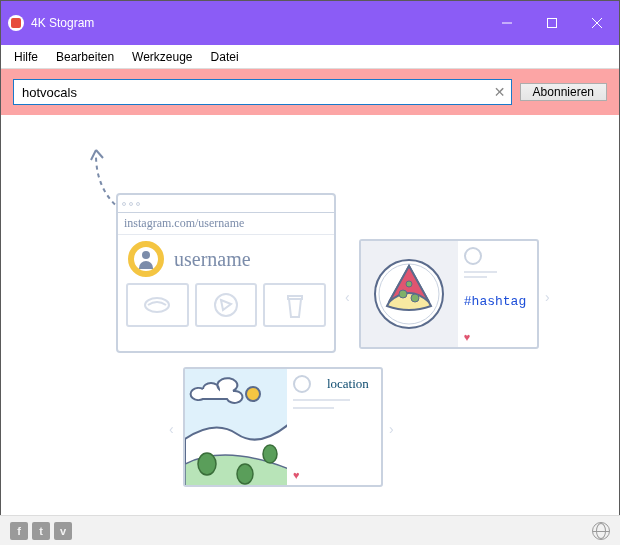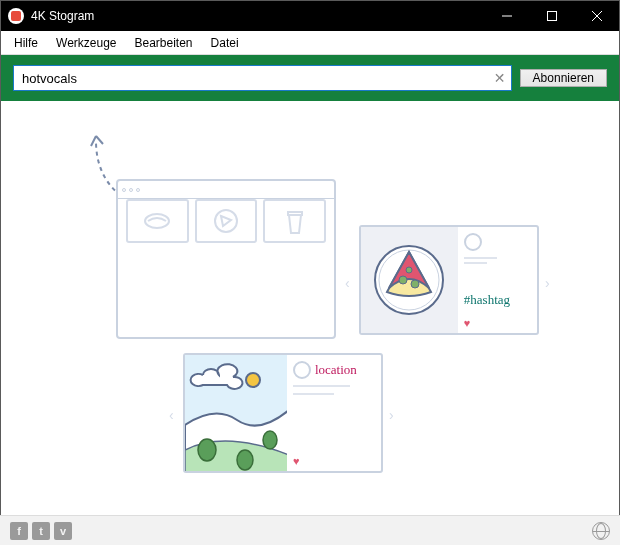--- a/index.html
+++ b/index.html
@@ -1,25 +1,25 @@
 <!DOCTYPE html>
 <html><head>
 <meta charset="utf-8">
 <style>
 * { box-sizing: border-box; margin: 0; padding: 0; }
 body { font-family: "Segoe UI", Tahoma, sans-serif; font-size: 12px; background: #fff; width: 620px; height: 545px; overflow: hidden; border: 1px solid #5a5a5a; }
-.titlebar { background: #000000; height: 30px; display: flex; align-items: center; color: #fff; }
+.titlebar { background: #8b5cf6; height: 44px; display: flex; align-items: center; color: #fff; }
 .titlebar .app-icon { width: 16px; height: 16px; margin: 0 7px; background: #fff; border-radius: 50%; display: flex; align-items: center; justify-content: center; }
 .titlebar .app-icon span { width: 10px; height: 10px; background: #e74c3c; border-radius: 2px; display: block; }
 .titlebar .title { flex: 1; font-size: 12px; }
 .win-btn { width: 45px; height: 30px; display: flex; align-items: center; justify-content: center; cursor: pointer; }
 .win-btn svg { stroke: #fff; fill: none; }
 .menubar { background: #fff; height: 24px; display: flex; align-items: center; padding: 0 4px; border-bottom: 1px solid #ddd; }
 .menu-item { padding: 3px 9px; cursor: pointer; font-size: 12px; }
-.toolbar { padding: 10px 12px; display: flex; gap: 8px; align-items: center; background: #15803d; }
+.toolbar { padding: 10px 12px; display: flex; gap: 8px; align-items: center; background: #fca5a5; }
 .search-wrap { flex: 1; position: relative; border: 1px solid #1979ca; background: #fff; height: 26px; display: flex; align-items: center; }
 .search-input { flex: 1; border: none; outline: none; padding: 0 8px; font-size: 13px; font-family: inherit; height: 100%; }
 .clear-btn { width: 22px; height: 22px; display: flex; align-items: center; justify-content: center; cursor: pointer; color: #888; font-size: 14px; }
 .subscribe-btn { height: 18px; padding: 0 12px; border: 1px solid #adadad; background: linear-gradient(#f0f0f0,#e5e5e5); cursor: pointer; font-size: 12px; font-family: inherit; }
 .content { position: relative; height: 430px; background: #fff; }
 .illustration { position: absolute; }
 .card-main { left: 115px; top: 78px; width: 220px; height: 160px; border: 2px solid #c9d2e0; border-radius: 4px; background: #fff; }
 .card-main .browser-bar { height: 18px; border-bottom: 1px solid #c9d2e0; display: flex; align-items: center; padding: 0 4px; gap: 3px; }
 .card-main .browser-bar .dot { width: 4px; height: 4px; border: 1px solid #c9d2e0; border-radius: 50%; }
 .card-main .url { padding: 3px 6px; font-family: "Comic Sans MS", cursive; font-size: 12px; color: #7b8caa; border-bottom: 1px solid #e5e9f0; }
@@ -28,27 +28,27 @@
 .card-main .avatar::before { content:""; position:absolute; left:50%; top:4px; transform:translateX(-50%); width:8px; height:8px; border-radius:50%; background:#7b8caa; }
 .card-main .avatar::after { content:""; position:absolute; left:50%; bottom:2px; transform:translateX(-50%); width:14px; height:8px; border-radius:8px 8px 0 0; background:#7b8caa; }
 .card-main .username { font-family: "Comic Sans MS", cursive; font-size: 20px; color: #7b8caa; }
 .card-main .thumbs { display: flex; gap: 6px; padding: 0 8px; }
 .card-main .thumb { flex:1; height: 44px; border: 2px solid #d5dce8; border-radius: 3px; display:flex; align-items:center; justify-content:center; }
 .card-pizza { left: 358px; top: 124px; width: 180px; height: 110px; border: 2px solid #c9d2e0; border-radius: 3px; background: #fff; display: flex; }
 .card-pizza .img { width: 55%; background: #eef0f5; display:flex; align-items:center; justify-content:center; }
 .card-pizza .side { flex:1; padding:6px; position:relative; }
 .card-pizza .side .mini-av { width:18px; height:18px; border:2px solid #c9d2e0; border-radius:50%; display:inline-block; }
 .card-pizza .side .line { height:2px; background:#dfe4ed; margin:3px 0; }
-.card-pizza .side .tag { font-family:Liberation Serif, serif; font-size:13px; color:#0f766e; margin-top:28px; }
+.card-pizza .side .tag { font-family:Liberation Mono, monospace; font-size:13px; color:#1d4ed8; margin-top:16px; }
 .card-pizza .heart { position:absolute; bottom:4px; left:6px; color:#e05570; font-size:11px; }
 .card-loc { left: 182px; top: 252px; width: 200px; height: 120px; border: 2px solid #c9d2e0; border-radius: 3px; background: #fff; display:flex; }
 .card-loc .img { width: 52%; background:#dff1fb; position:relative; overflow:hidden; }
 .card-loc .side { flex:1; padding:6px; position:relative; }
 .card-loc .side .mini-av { width:18px; height:18px; border:2px solid #c9d2e0; border-radius:50%; display:inline-block; vertical-align:middle; }
-.card-loc .side .loc-text { font-family:"Comic Sans MS",cursive; font-size:13px; color:#be185d; margin-left:4px; vertical-align:middle; }
+.card-loc .side .loc-text { font-family:"Comic Sans MS",cursive; font-size:13px; color:#0c4a6e; margin-left:16px; vertical-align:middle; }
 .card-loc .side .line { height:2px; background:#dfe4ed; margin:6px 0; }
 .card-loc .heart { position:absolute; bottom:4px; left:6px; color:#e05570; font-size:11px; }
 .nav-arrow { position:absolute; color:#d5dce8; font-size:14px; }
 .arrow-curve { position:absolute; left:80px; top:30px; }
 .statusbar { position:absolute; bottom:0; left:0; right:0; height:30px; background:#f2f2f2; display:flex; align-items:center; padding:0 10px; border-top:1px solid #ddd; }
 .social { display:flex; gap:4px; }
 .social-icon { width:18px; height:18px; background:#9a9a9a; border-radius:2px; display:flex; align-items:center; justify-content:center; color:#f2f2f2; font-size:11px; font-weight:bold; cursor:pointer; }
 .globe { margin-left:auto; width:18px; height:18px; border:1.5px solid #9a9a9a; border-radius:50%; position:relative; cursor:pointer; }
 .globe::before { content:""; position:absolute; left:50%; top:0; bottom:0; width:8px; transform:translateX(-50%); border:1.5px solid #9a9a9a; border-radius:50%; }
 .globe::after { content:""; position:absolute; top:50%; left:0; right:0; height:0; border-top:1.5px solid #9a9a9a; }
@@ -74,22 +74,22 @@
   <div class="win-btn close">
       <svg width="10" height="10">
         <line x1="0" y1="0" x2="10" y2="10" stroke-width="1"></line>
         <line x1="10" y1="0" x2="0" y2="10" stroke-width="1"></line>
       </svg>
     </div>
 </div>
 
 <div class="menubar">
   <div class="menu-item">Hilfe</div>
+  <div class="menu-item">Bearbeiten</div>
   <div class="menu-item">Werkzeuge</div>
-  <div class="menu-item">Bearbeiten</div>
   <div class="menu-item">Datei</div>
 </div>
 
 <div class="toolbar">
   <div class="search-wrap">
     <input class="search-input" type="text" value="hotvocals" style="">
     <div class="clear-btn">✕</div>
   </div>
   <button class="subscribe-btn">Abonnieren</button>
 </div>
@@ -99,20 +99,25 @@
     <path d="M 40 65 Q 15 45 15 10" stroke="#7b8caa" stroke-width="2" fill="none" stroke-dasharray="4 4"></path>
     <path d="M 15 5 L 10 15 M 15 5 L 22 13" stroke="#7b8caa" stroke-width="2" fill="none"></path>
   </svg>
 
   <div class="illustration card-main">
     <div class="browser-bar">
         <span class="dot"></span>
         <span class="dot"></span>
         <span class="dot"></span>
       </div>
+    <div class="url">instagram.com/username</div>
+    <div class="user-row">
+      <div class="avatar"></div>
+      <div class="username">username</div>
+    </div>
     <div class="thumbs">
       <div class="thumb">
           <svg width="30" height="20">
             <ellipse cx="15" cy="10" rx="12" ry="7" fill="none" stroke="#d5dce8" stroke-width="2"></ellipse>
             <path d="M6 10 Q15 4 24 10" fill="none" stroke="#d5dce8" stroke-width="2"></path>
           </svg>
         </div>
       <div class="thumb">
           <svg width="26" height="26">
             <circle cx="13" cy="13" r="11" fill="none" stroke="#d5dce8" stroke-width="2"></circle>

